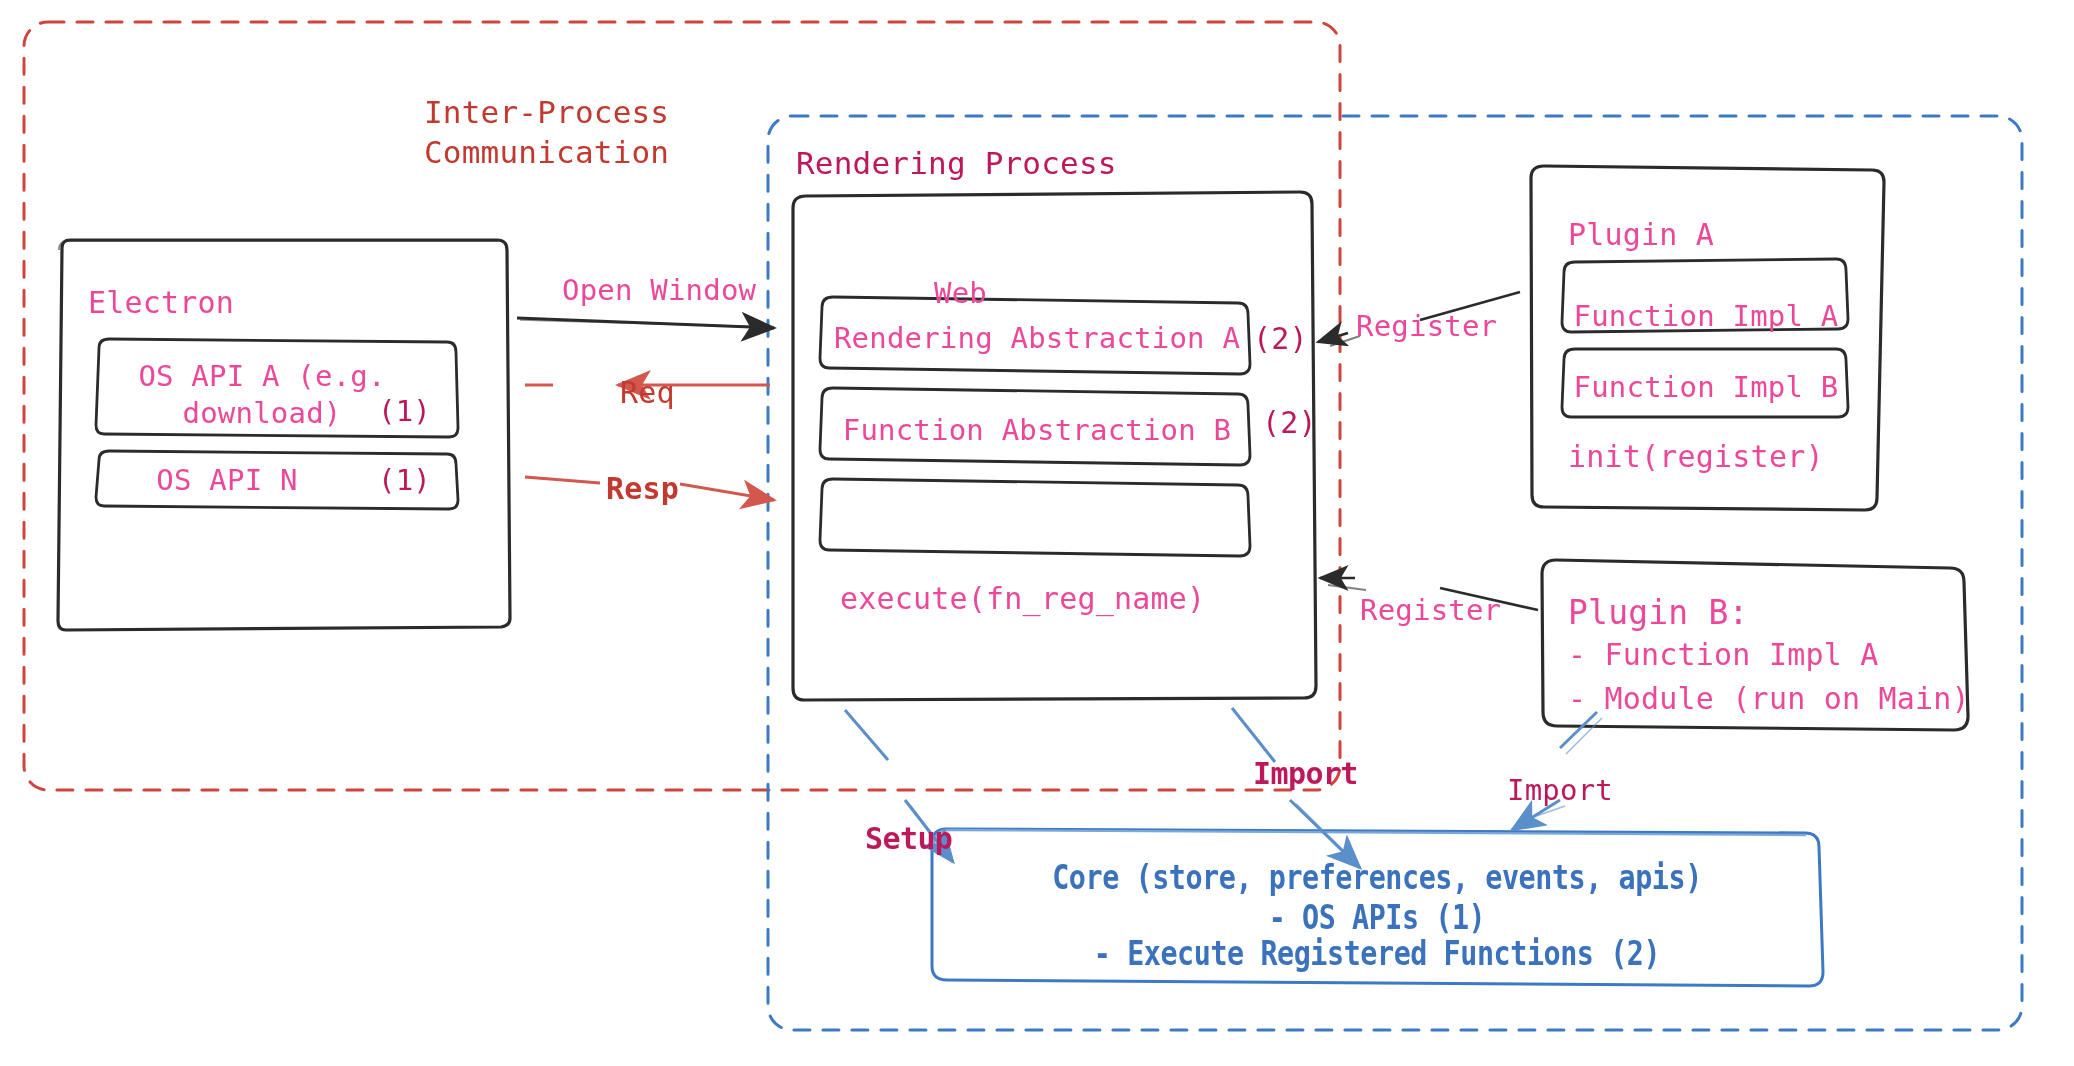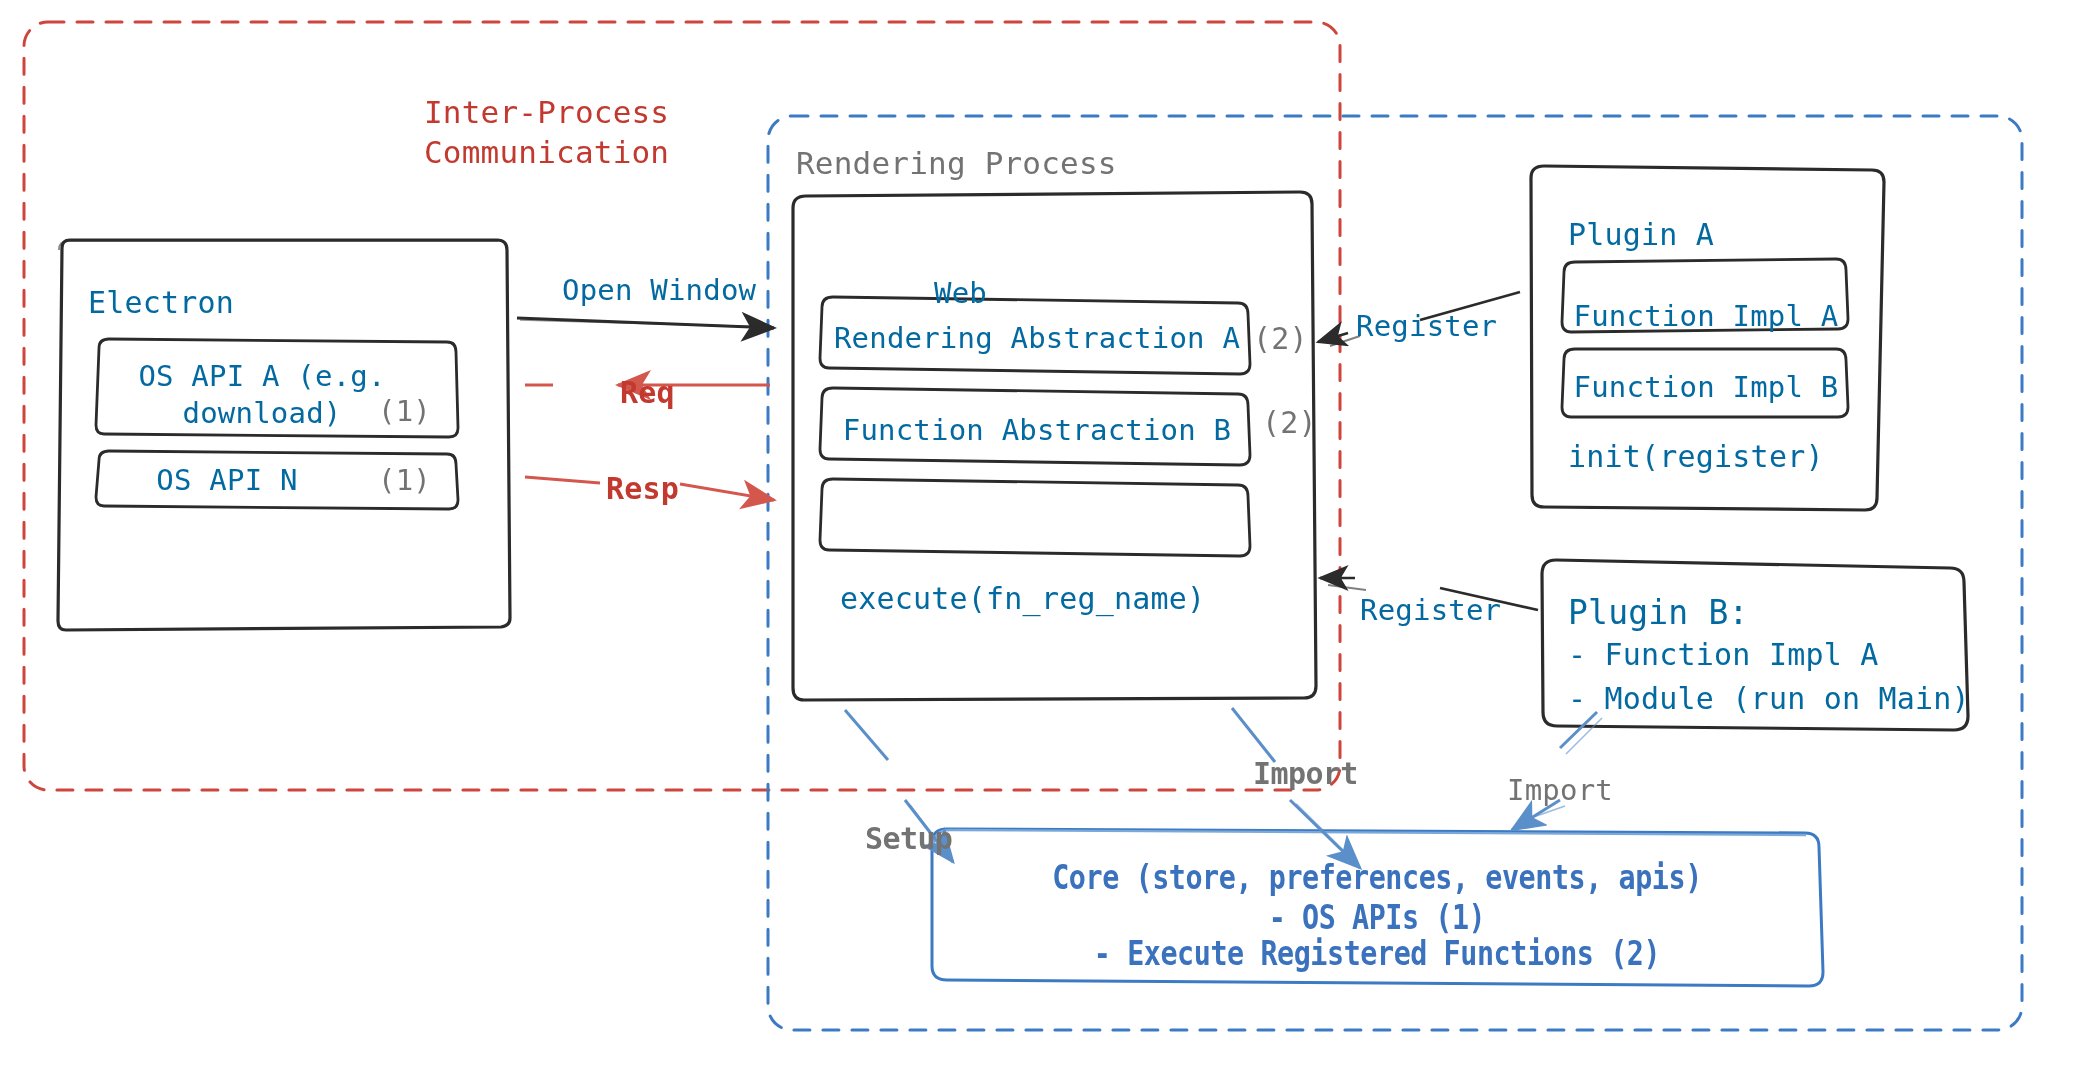--- a/index.html
+++ b/index.html
@@ -19,27 +19,27 @@
     position: absolute;
     left: 0;
     top: 0;
     width: 2074px;
     height: 1066px;
     overflow: visible;
   }
   .lbl {
     position: absolute;
     font-family: "DejaVu Sans Mono", monospace;
-    color: #0369a1;
+    color: #ec4899;
     white-space: pre;
     line-height: 1.26;
     letter-spacing: 0.2px;
   }
   .lbl.red   { color: #c2392f; margin-top: 8px; }
-  .lbl.blue  { color: #737373; }
+  .lbl.blue  { color: #be185d; }
   .c-center  { text-align: center; }
   .core-text {
     font-family: "DejaVu Sans Mono", monospace;
     color: #3a72bd;
     font-weight: bold;
     text-align: center;
     line-height: 1.42;
     letter-spacing: -0.5px;
     transform: scaleX(0.86);
     transform-origin: center;
@@ -163,21 +163,21 @@
 
   <div class="lbl c-center" style="left:112px; top:358px; width:300px; font-size:29px;">OS API A (e.g.
 download)</div>
   <div class="lbl blue" style="left:378px; top:393px; font-size:29px;">(1)</div>
 
   <div class="lbl c-center" style="left:112px; top:462px; width:230px; font-size:29px;">OS API N</div>
   <div class="lbl blue" style="left:378px; top:462px; font-size:29px;">(1)</div>
 
   <div class="lbl" style="left:562px; top:272px; font-size:29px;">Open Window</div>
 
-  <div class="lbl red" style="left:620px; top:366px; font-size:30px; font-weight:bold;">Req</div>
+  <div class="lbl red" style="left:620px; top:366px; font-size:30px; font-weight:normal;">Req</div>
 
   <div class="lbl red" style="left:606px; top:462px; font-size:30px; font-weight:bold;">Resp</div>
 
   <div class="lbl" style="left:1356px; top:308px; font-size:29px;">Register</div>
 
   <div class="lbl" style="left:1360px; top:592px; font-size:29px;">Register</div>
 
   <div class="lbl blue" style="left:865px; top:788px; font-size:30px; font-weight:bold; letter-spacing:-0.6px;margin-top:32px;">Setup</div>
 
   <div class="lbl blue" style="left:1253px; top:755px; font-size:30px; font-weight:bold; letter-spacing:-0.6px;">Import</div>

